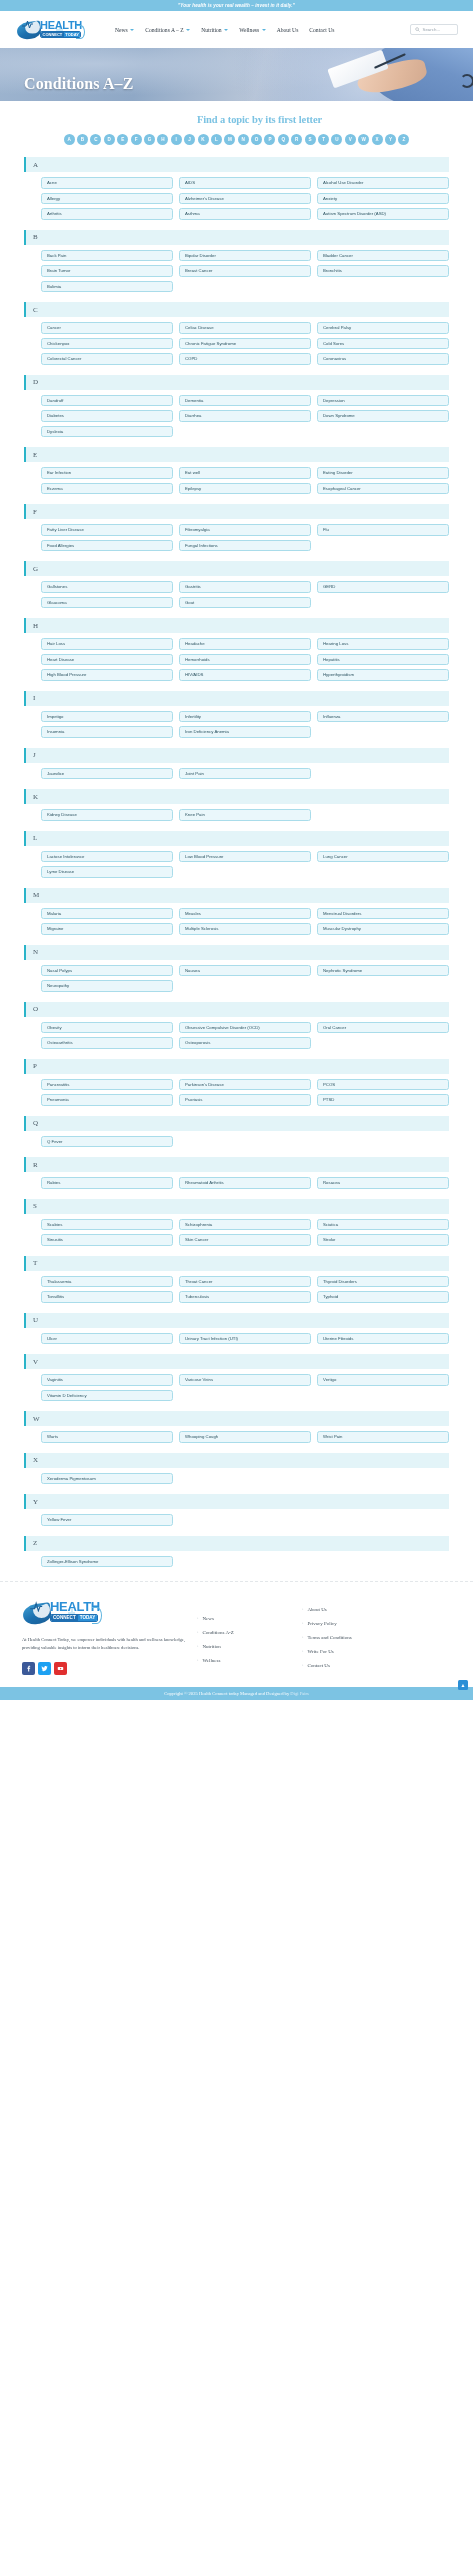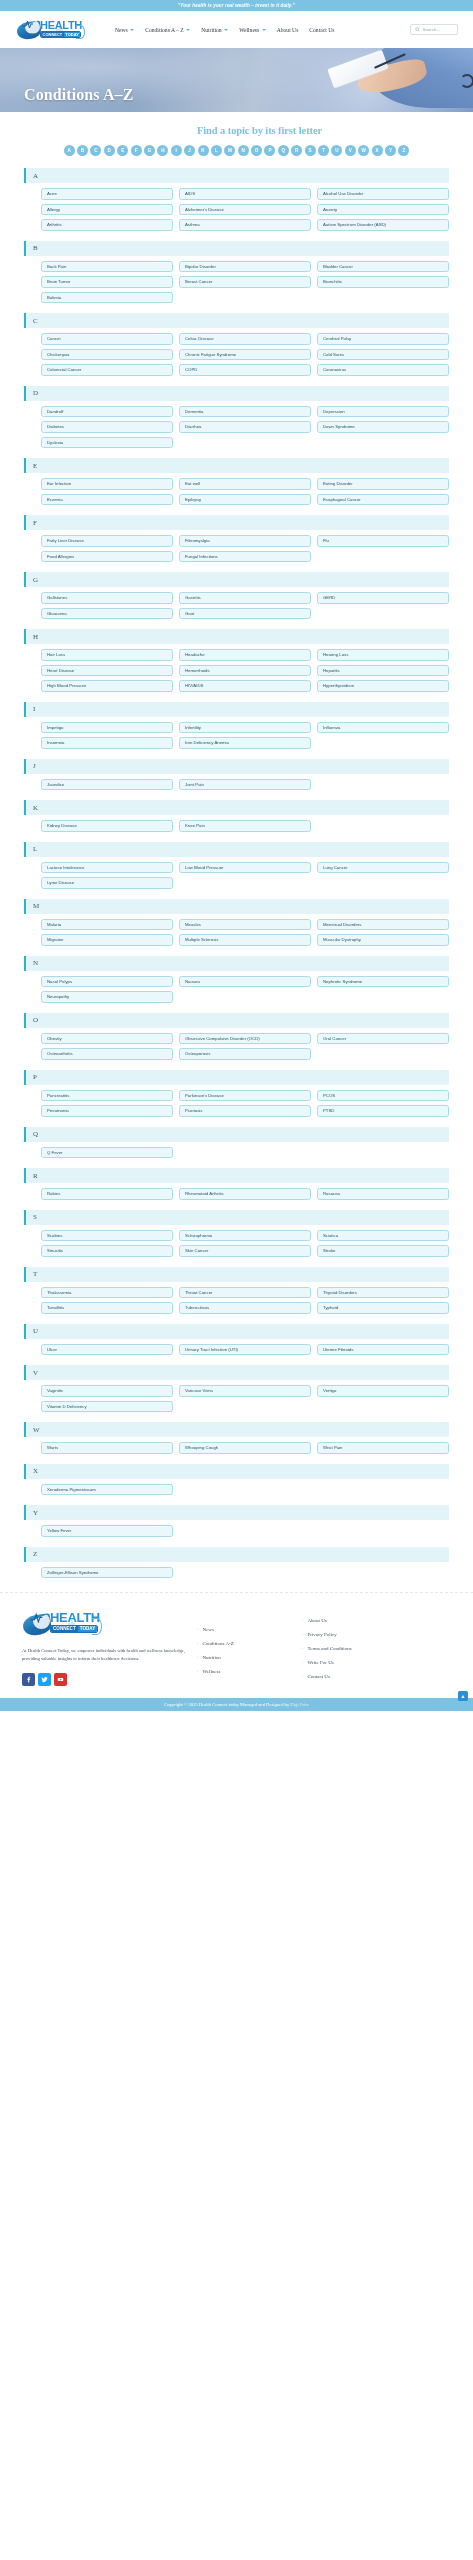--- a/index.html
+++ b/index.html
@@ -139,21 +139,21 @@
     align-items: center;
     gap: 2.5px;
     padding: 0 4px;
     background: #fff;
   }
   .search-ico { width: 5px; height: 5px; flex: 0 0 auto; }
   .search-ph { font-size: 4.4px; color: #9aa5ae; font-family: "Liberation Sans", sans-serif; }
 
   
   .hero {
-    height: 64px;
+    height: 53px;
     position: relative;
     overflow: hidden;
     background: linear-gradient(105deg, #9db4cf 0%, #8fa8c6 30%, #b9c6d8 55%, #7e9ec6 80%, #6f90bb 100%);
   }
   .hero-blur {
     position: absolute; inset: 0;
     background:
       radial-gradient(circle at 78% 60%, rgba(255,255,255,.55) 0%, rgba(255,255,255,0) 34%),
       radial-gradient(circle at 90% 25%, rgba(120,150,200,.8) 0%, rgba(120,150,200,0) 45%),
       radial-gradient(ellipse at 20% 30%, rgba(190,205,225,.8) 0%, rgba(190,205,225,0) 60%);

